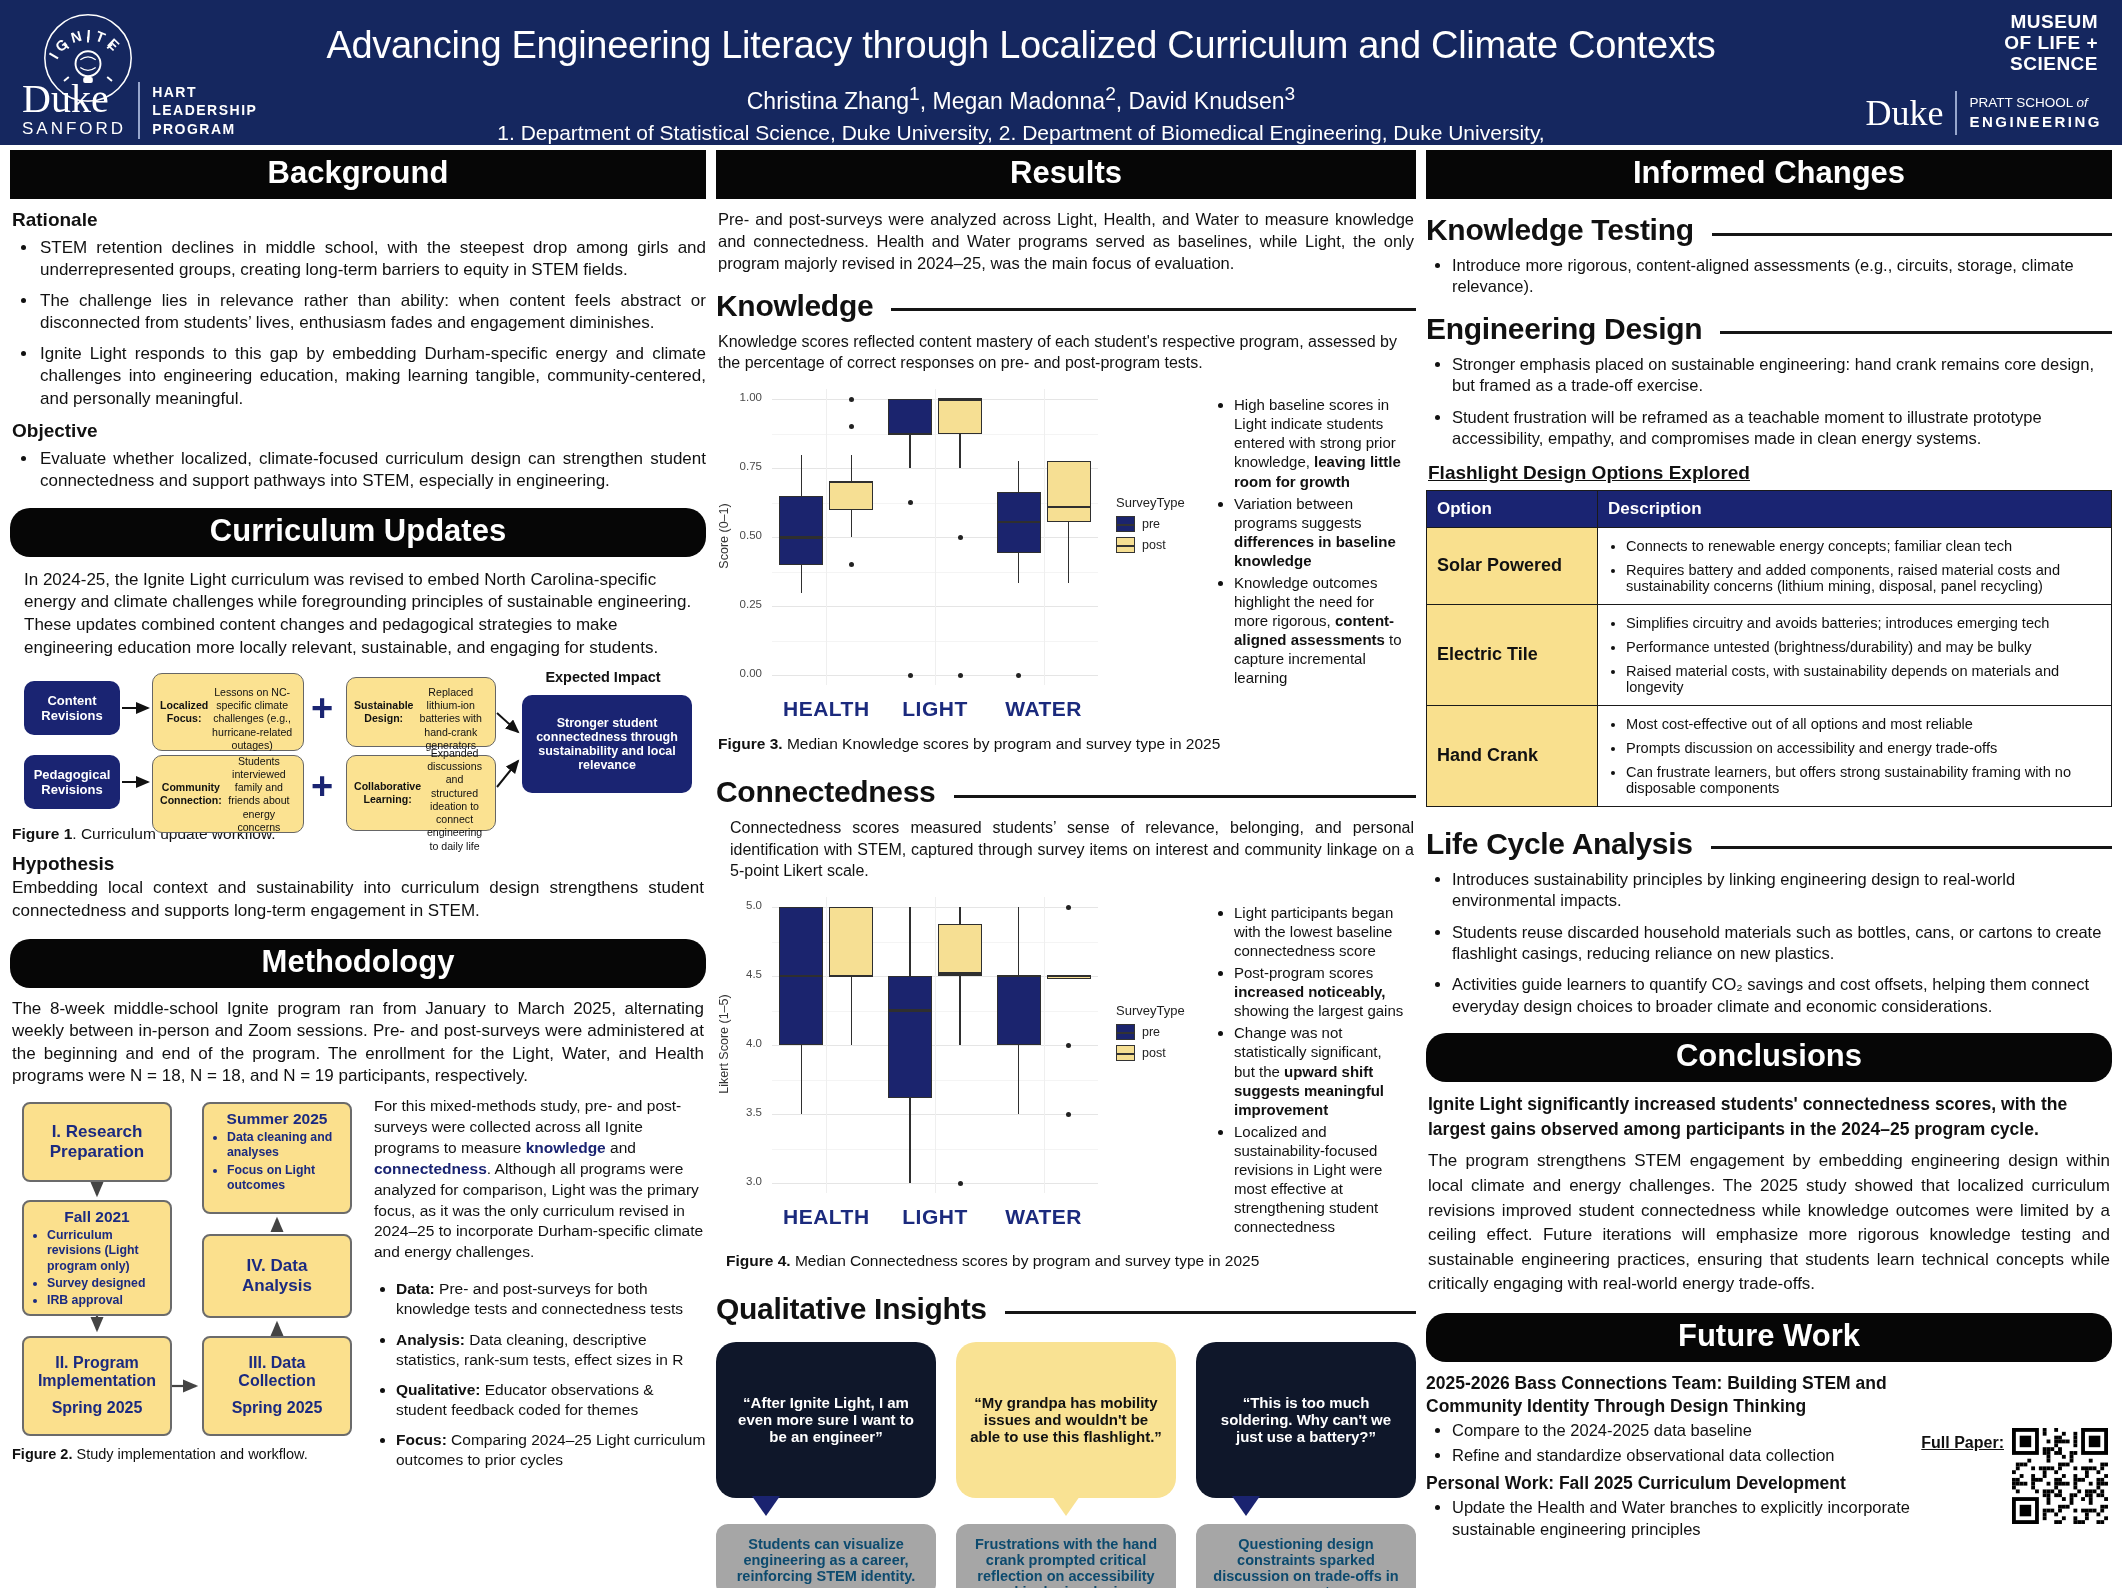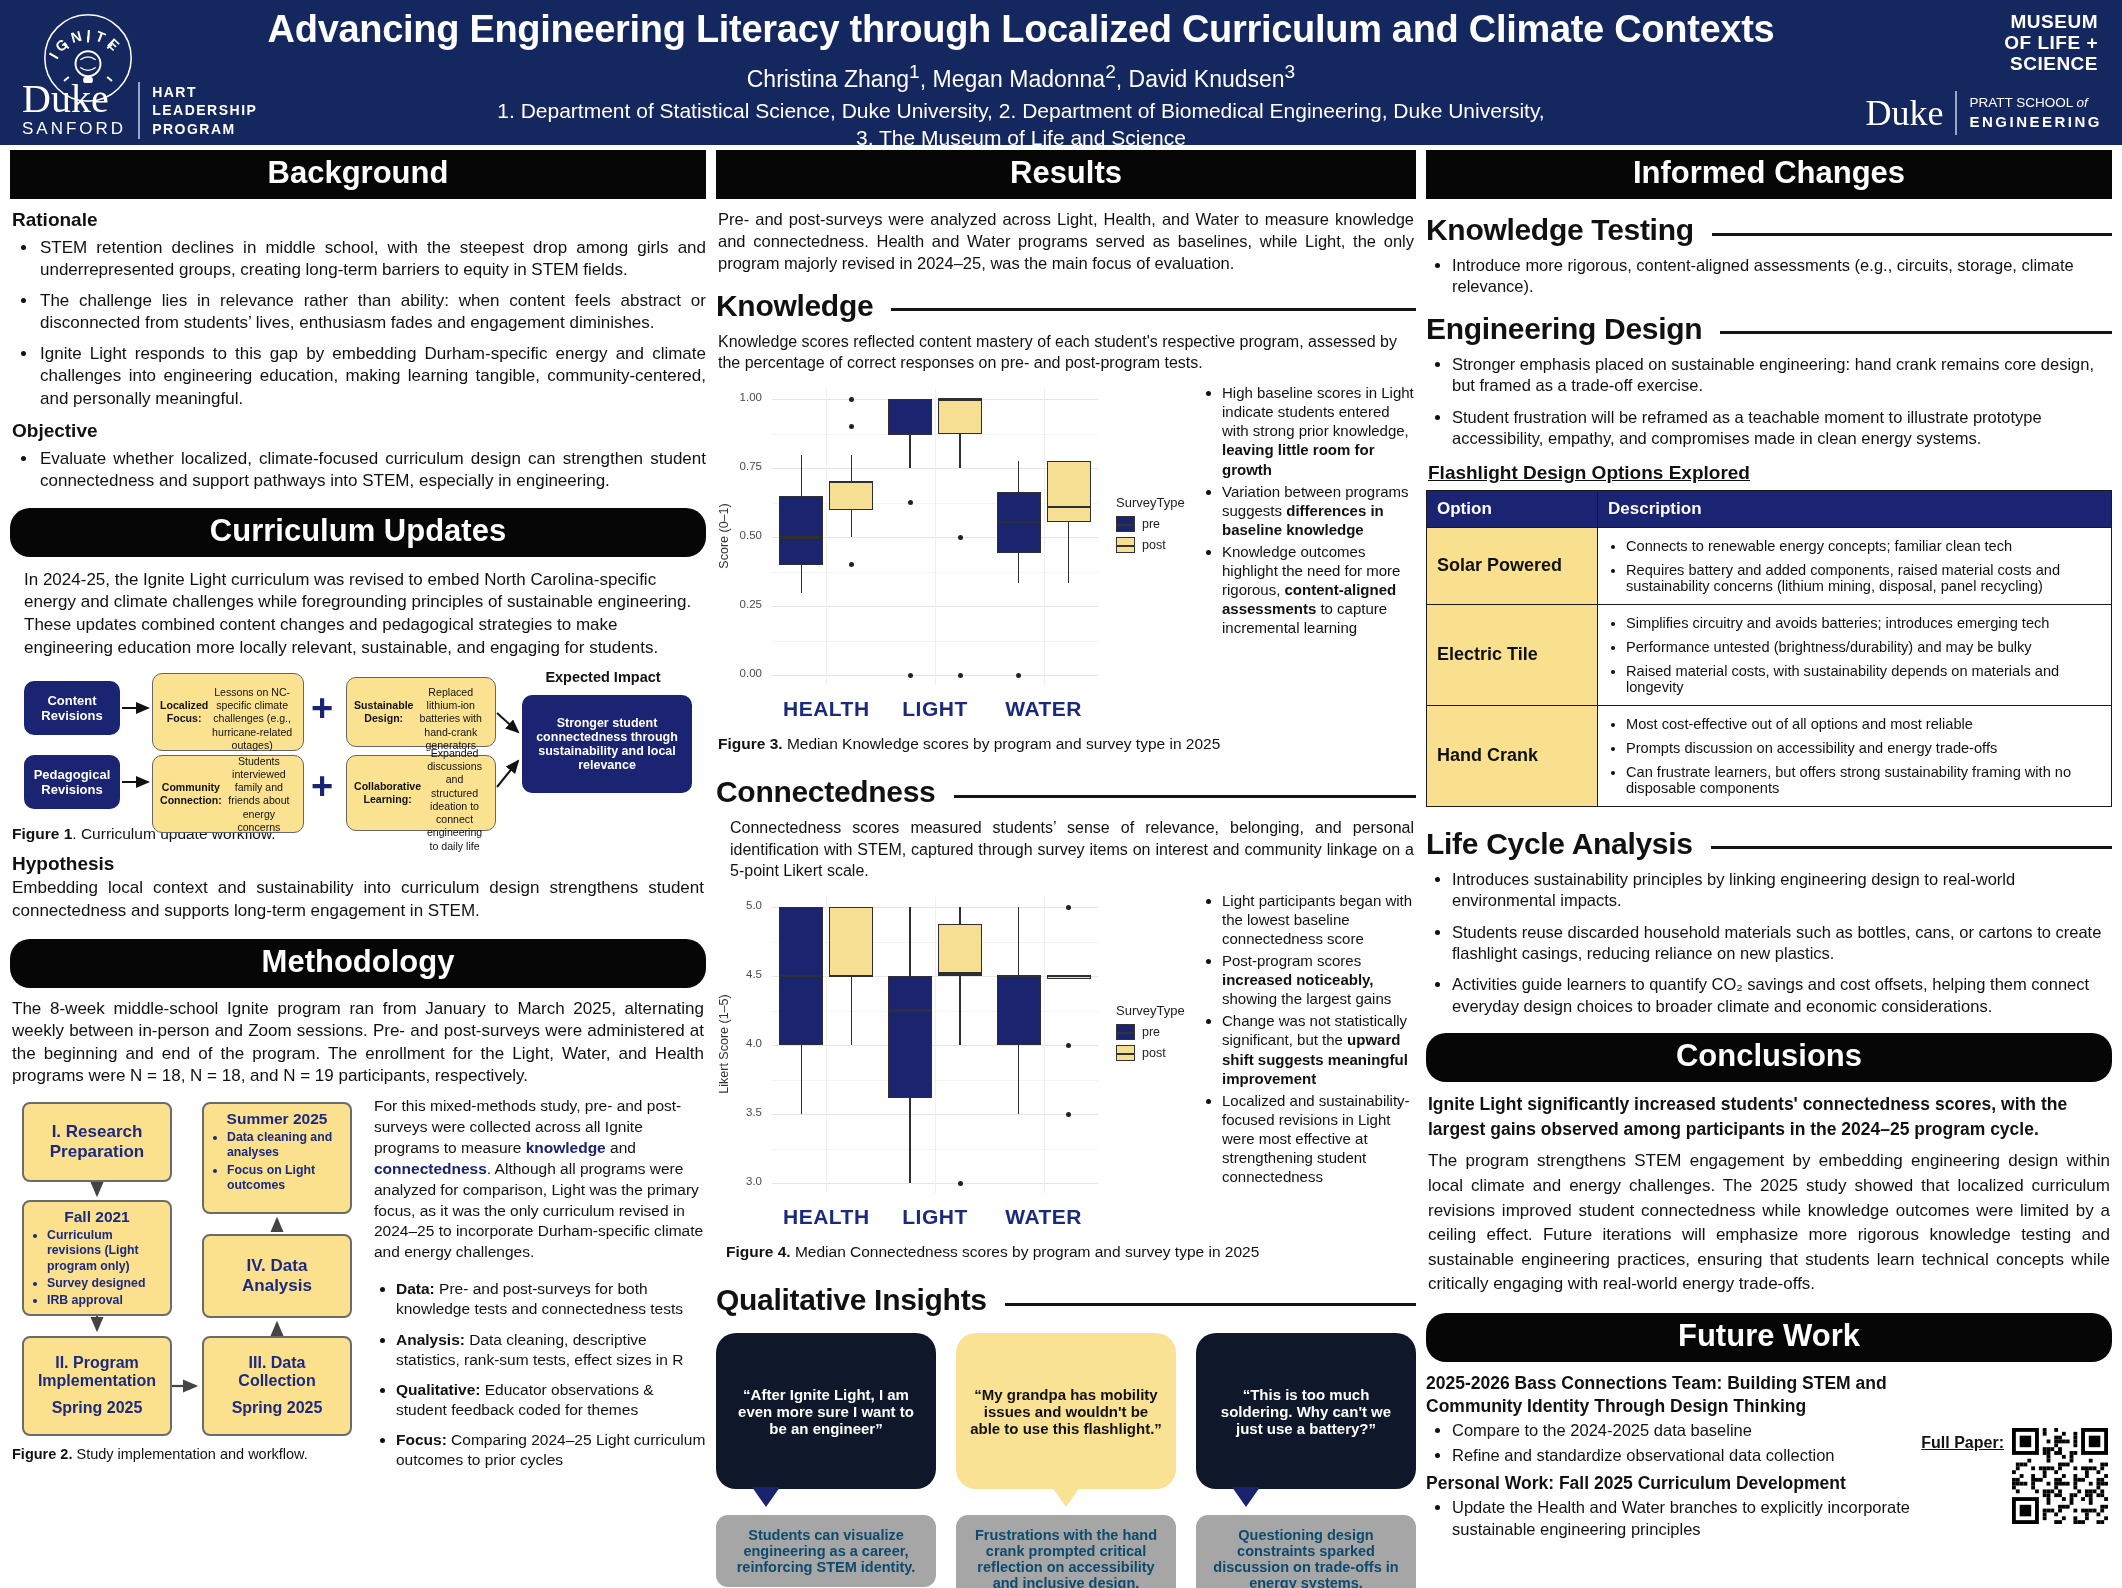--- a/index.html
+++ b/index.html
@@ -8,21 +8,21 @@
 
   
   .header{position:absolute;left:0;top:0;width:2122px;height:145px;background:#15275f;color:#fff;}
   .ignite-logo{position:absolute;left:40px;top:8px;width:96px;height:96px;}
   .duke-sanford{position:absolute;left:22px;bottom:6px;display:flex;align-items:center;}
   .ds-duke{font-family:"Liberation Serif", serif;font-size:40px;line-height:0.85;}
   .ds-sanford{font-size:17px;letter-spacing:3px;margin-top:3px;}
   .vdiv{width:2px;background:#97a6cc;align-self:stretch;margin:0 12px;}
   .ds-right{font-size:14px;font-weight:700;letter-spacing:1.5px;line-height:1.3;}
   .title-wrap{position:absolute;left:170px;right:250px;top:8px;text-align:center;}
-  .poster-title{font-size:38px;font-weight:700;margin:0;letter-spacing:-0.3px;}
+  .poster-title{font-size:38px;font-weight:400;margin:16px;letter-spacing:-0.3px;}
   .authors{font-size:23px;margin-top:10px;}
   .affil{font-size:21px;line-height:1.3;margin-top:4px;}
   .museum{position:absolute;right:24px;top:12px;text-align:right;font-weight:800;
           font-size:19px;line-height:1.1;letter-spacing:0.5px;}
   .pratt{position:absolute;right:20px;bottom:10px;display:flex;align-items:center;gap:12px;}
   .pratt-duke{font-family:"Liberation Serif", serif;font-size:36px;}
   .pratt-div{width:2px;height:44px;background:#97a6cc;}
   .pratt-right{font-size:13.5px;line-height:1.35;text-align:left;}
   .pratt-l2{letter-spacing:2.5px;font-weight:600;font-size:15px;}
 
@@ -72,21 +72,21 @@
   .f2-ul li{margin-bottom:2px;}
   .method-right{flex:1;font-size:15.5px;}
   .method-right p{line-height:1.35;margin:0 0 16px;}
   ul.mb{margin:0;padding-left:22px;font-size:15.5px;line-height:1.3;}
   ul.mb li{margin-bottom:10px;}
 
   
   .chart-row{display:flex;gap:8px;margin-top:4px;}
   .chart{position:relative;width:478px;height:350px;flex:0 0 auto;}
   .chart-bullets{flex:1;font-size:15px;line-height:1.27;margin-top:2px;}
-  .chart-bullets ul{margin:0;padding-left:20px;}
+  .chart-bullets ul{margin:12px;padding-left:20px;}
   .chart-bullets li{margin-bottom:3px;}
 
   
   .quotes{display:flex;gap:20px;margin-top:16px;}
   .qcol{flex:1;display:flex;flex-direction:column;}
   .bubble{border-radius:20px;padding:18px 13px;font-weight:700;font-size:15px;text-align:center;
           position:relative;min-height:120px;display:flex;align-items:center;justify-content:center;}
   .bubble.navy{background:#0f172a;color:#fff;}
   .bubble.yellow{background:#f9e293;color:#111;}
   .bubble::after{content:"";position:absolute;bottom:-18px;left:36px;width:0;height:0;

